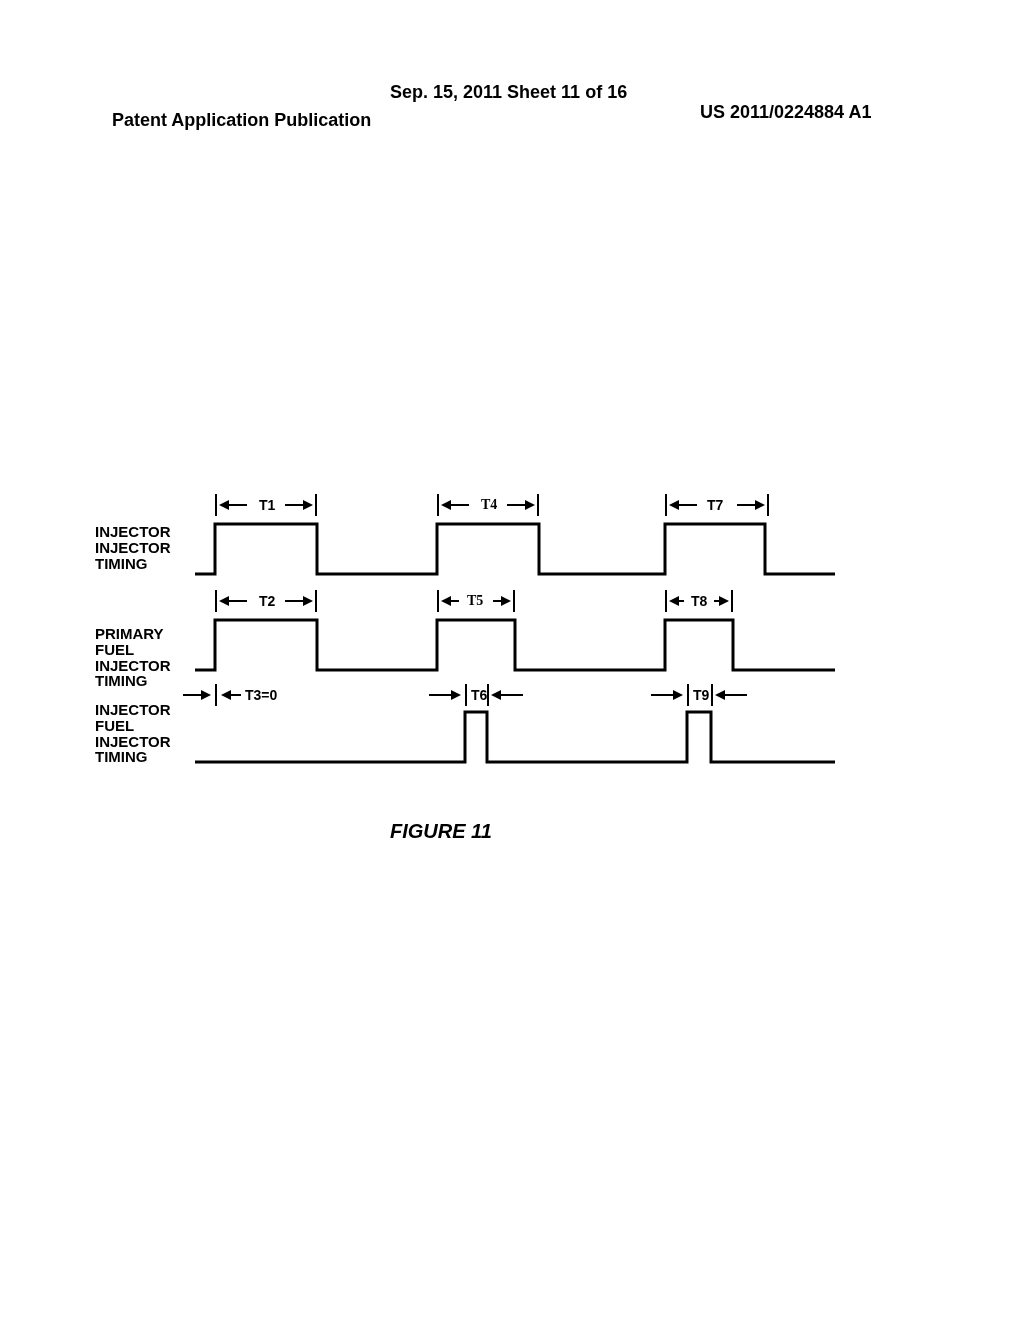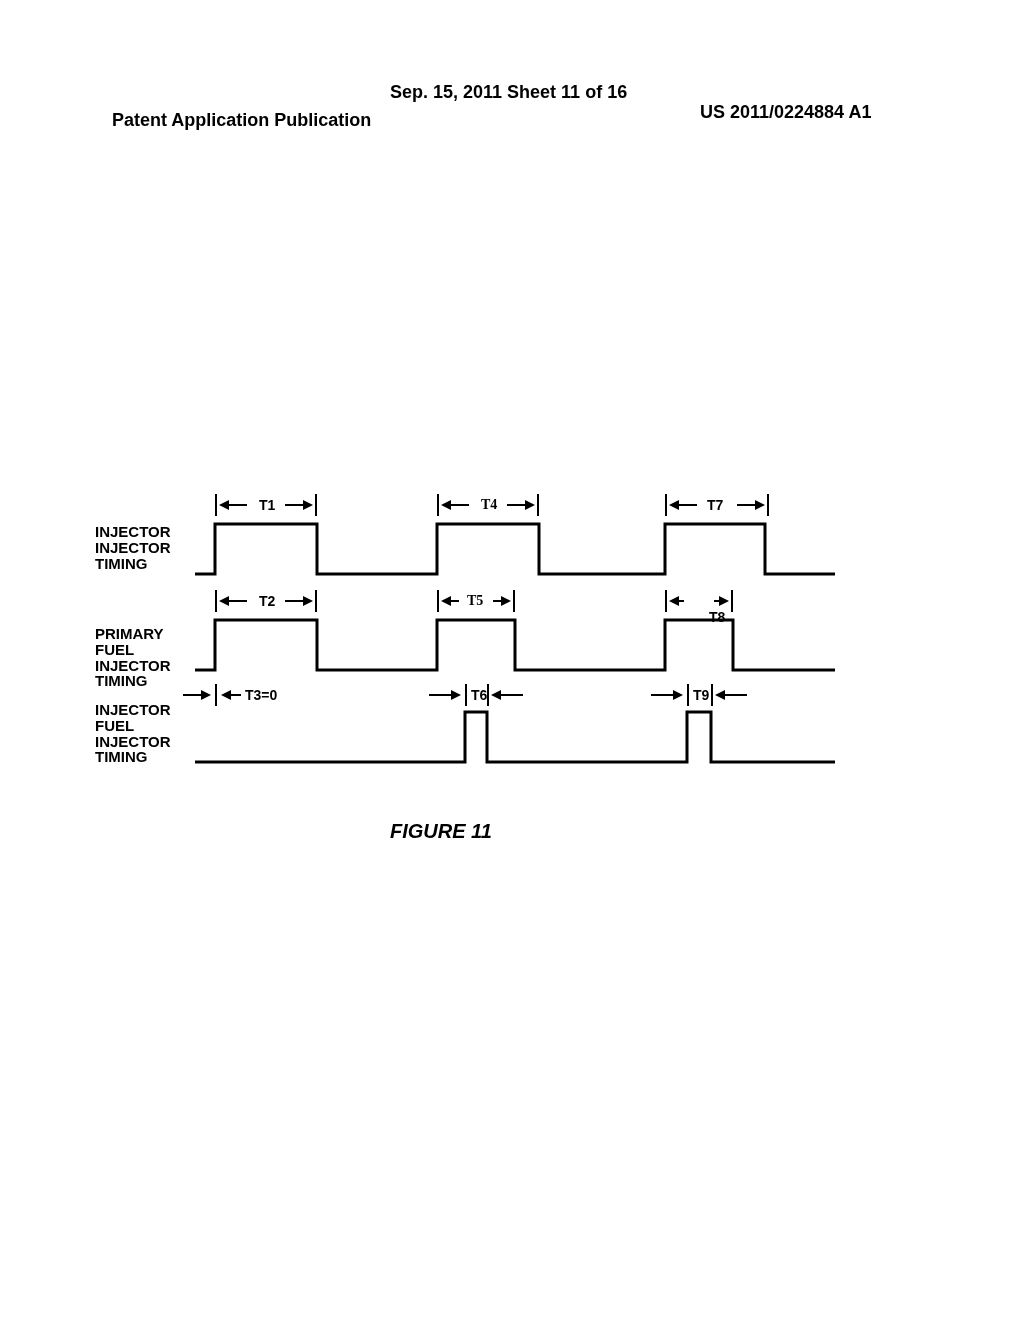--- a/index.html
+++ b/index.html
@@ -173,21 +173,21 @@
     <div class="shaft" style="left:14px; width:8px; top:10px;"></div>
     <span class="lbl" style="left:30px;font-family:Liberation Serif, serif;">T5</span>
     <div class="shaft" style="right:14px; width:8px; top:10px;"></div>
     <div class="arr arr-r" style="right:4px; top:6px;"></div>
   </div>
   <div class="dim" style="left:570px; width:68px; top:110px;">
     <div class="bar-l"></div>
       <div class="bar-r"></div>
     <div class="arr arr-l" style="left:4px; top:6px;"></div>
     <div class="shaft" style="left:14px; width:5px; top:10px;"></div>
-    <span class="lbl" style="left:44px;margin-top:16px;">T8</span>
+    <span class="lbl" style="left:26px;">T8</span>
     <div class="shaft" style="right:14px; width:5px; top:10px;"></div>
     <div class="arr arr-r" style="right:4px; top:6px;"></div>
   </div>
 
   <div class="dim" style="left:88px; width:110px; top:204px;">
     <div class="bar-l" style="left:32px;"></div>
     <div class="shaft" style="left:0; width:18px; top:10px;"></div>
     <div class="arr arr-r" style="left:18px; top:6px;"></div>
     <div class="arr arr-l" style="left:38px; top:6px;"></div>
     <div class="shaft" style="left:48px; width:10px; top:10px;"></div>

